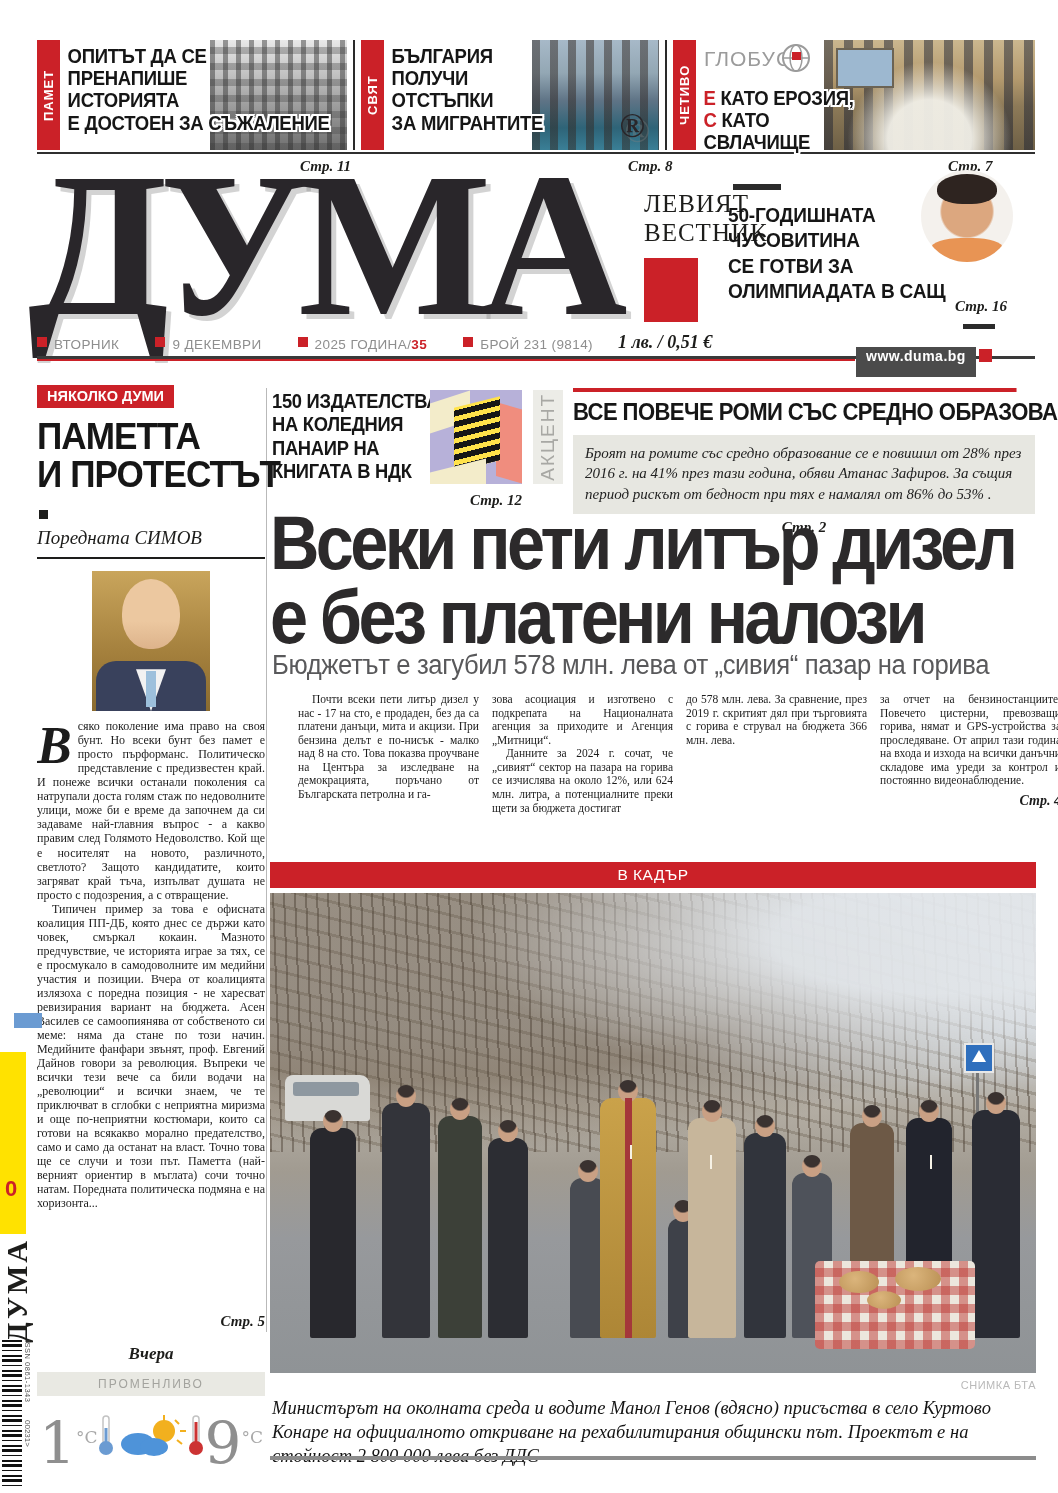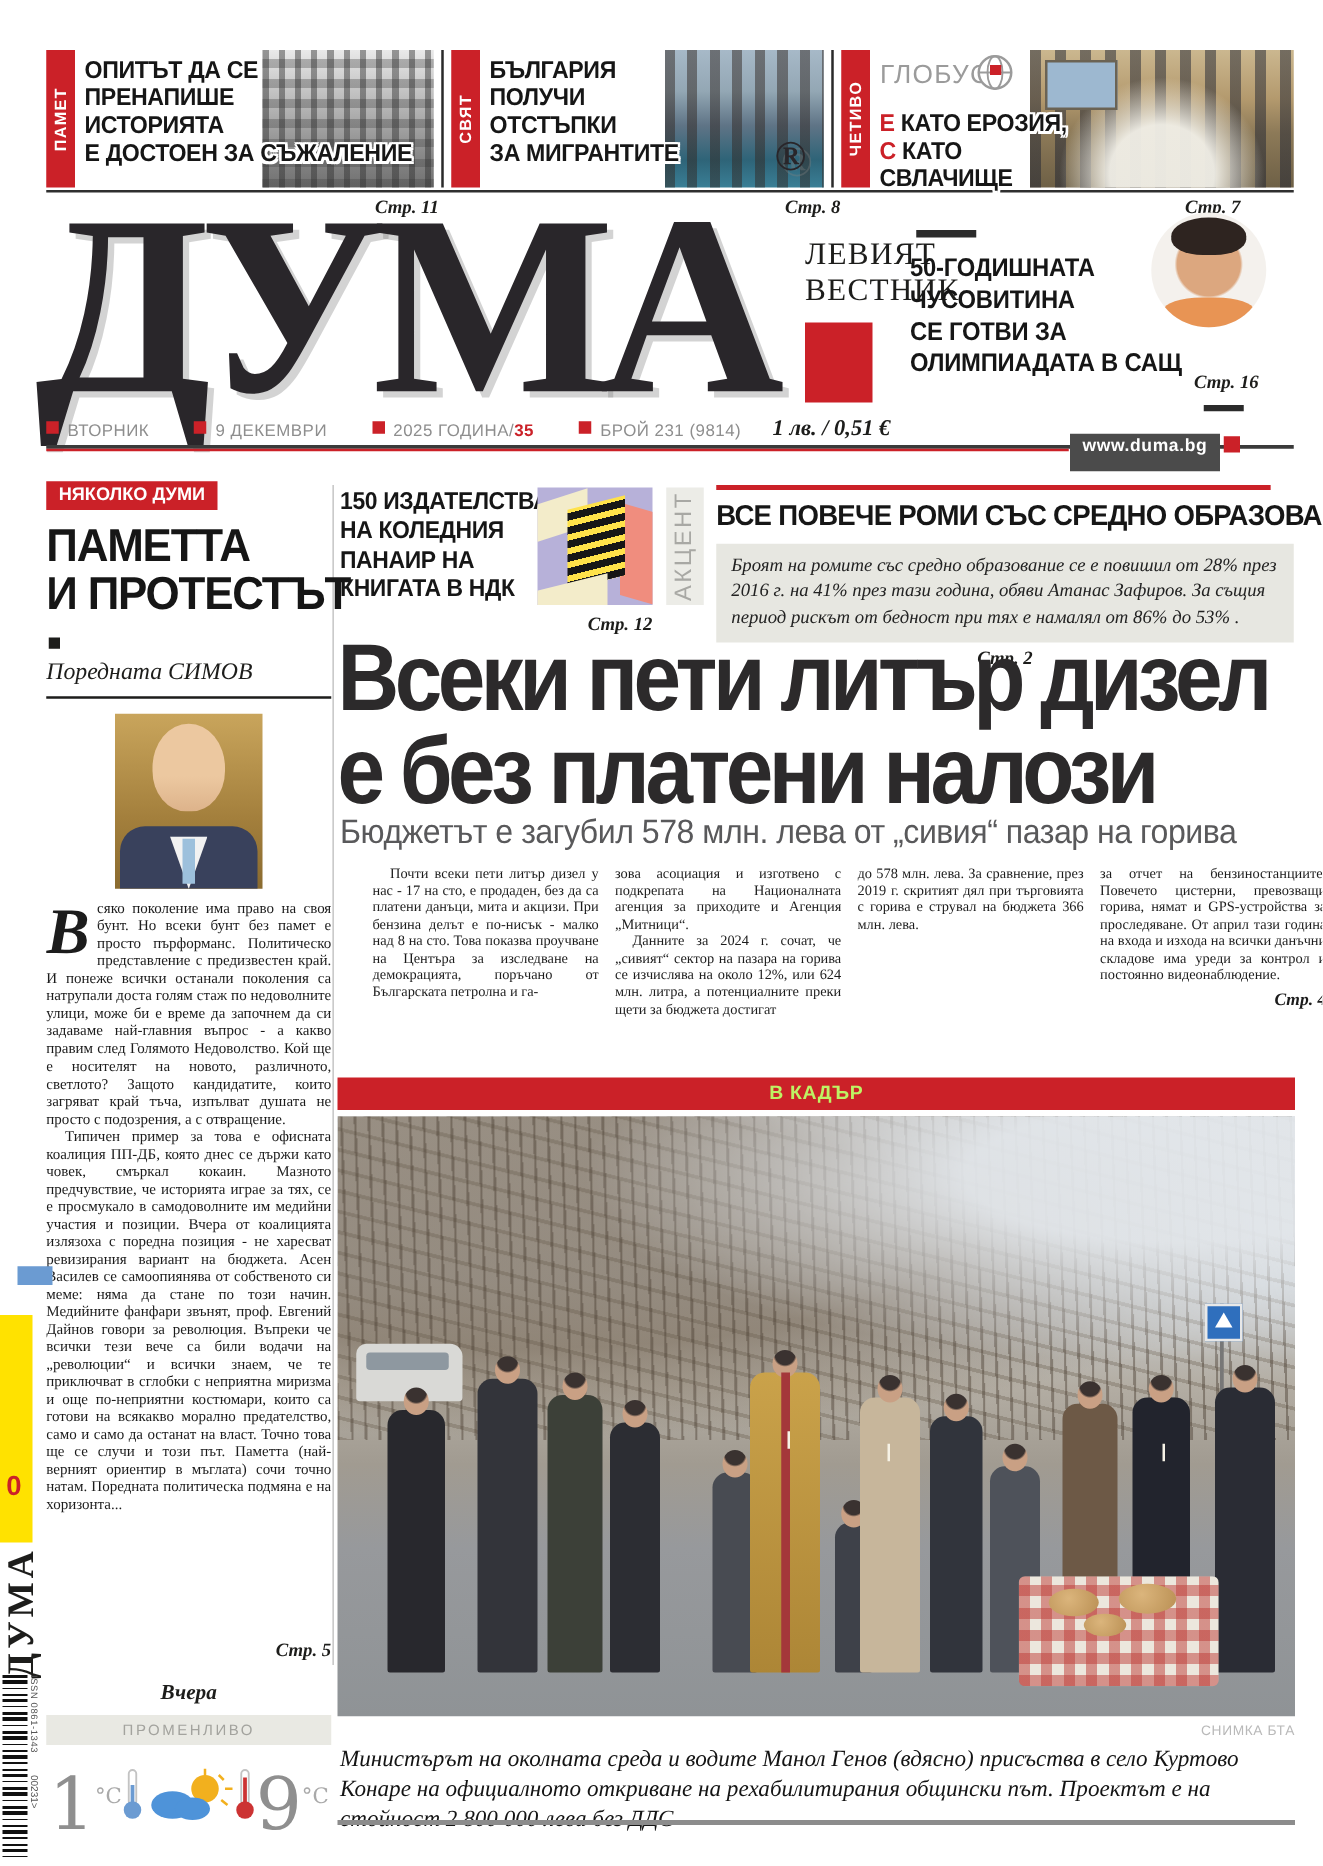--- a/index.html
+++ b/index.html
@@ -133,22 +133,22 @@
   .lead-headline div{white-space:nowrap;}
   .lead-sub{position:absolute;left:272px;top:650px;width:800px;font-size:27px;color:#59595b;letter-spacing:-.4px;
       transform:scaleX(.95);transform-origin:0 0;white-space:nowrap;}
   .lead-cols{position:absolute;left:270px;top:693px;width:766px;height:168px;display:flex;gap:13px;margin-left:28px;}
   .lcol{width:181px;font:11.5px/1.18 "Liberation Serif",serif;text-align:justify;overflow:hidden;color:#1c1c1c;}
   .lcol p{margin:0;}
   .lcol p.ind{text-indent:14px;}
   .col-ref{text-align:right;font:italic 700 14px "Liberation Serif",serif;margin-top:5px;}
 
   
-  .kadar-band{position:absolute;left:270px;top:862px;width:766px;height:26px;background:#cb2128;color:#bef264;
-      font-weight:700;font-size:15.5px;display:flex;align-items:center;justify-content:center;letter-spacing:.5px;}
+  .kadar-band{position:absolute;left:270px;top:862px;width:766px;height:26px;background:#cb2128;color:#ffffff;
+      font-weight:400;font-size:15.5px;display:flex;align-items:center;justify-content:center;letter-spacing:.5px;}
   .feature-photo{position:absolute;left:270px;top:893px;width:766px;height:480px;overflow:hidden;
       background:linear-gradient(180deg,#d8dcdf 0%,#ccd1d5 28%,#b3ada3 45%,#a19b91 58%,#97999c 72%,#8f9396 100%);}
   .trees{position:absolute;left:0;top:0;width:100%;height:54%;
       background:radial-gradient(ellipse at 88% 18%,rgba(226,230,234,.95) 0 18%,rgba(0,0,0,0) 50%),
       repeating-linear-gradient(88deg,rgba(74,62,50,.45) 0 2px,rgba(0,0,0,0) 2px 11px),
       repeating-linear-gradient(14deg,rgba(96,84,68,.3) 0 3px,rgba(0,0,0,0) 3px 16px),
       radial-gradient(ellipse at 20% 35%,rgba(125,110,92,.7) 0 40%,rgba(0,0,0,0) 70%);}
   .van{position:absolute;left:15px;top:182px;width:85px;height:46px;background:#d9d9d6;border-radius:8px 10px 3px 3px;}
   .van::after{content:"";position:absolute;left:8px;top:7px;width:66px;height:14px;background:#8e98a0;border-radius:3px;}
   .pole{position:absolute;left:706px;top:150px;width:3px;height:120px;background:#777;}

